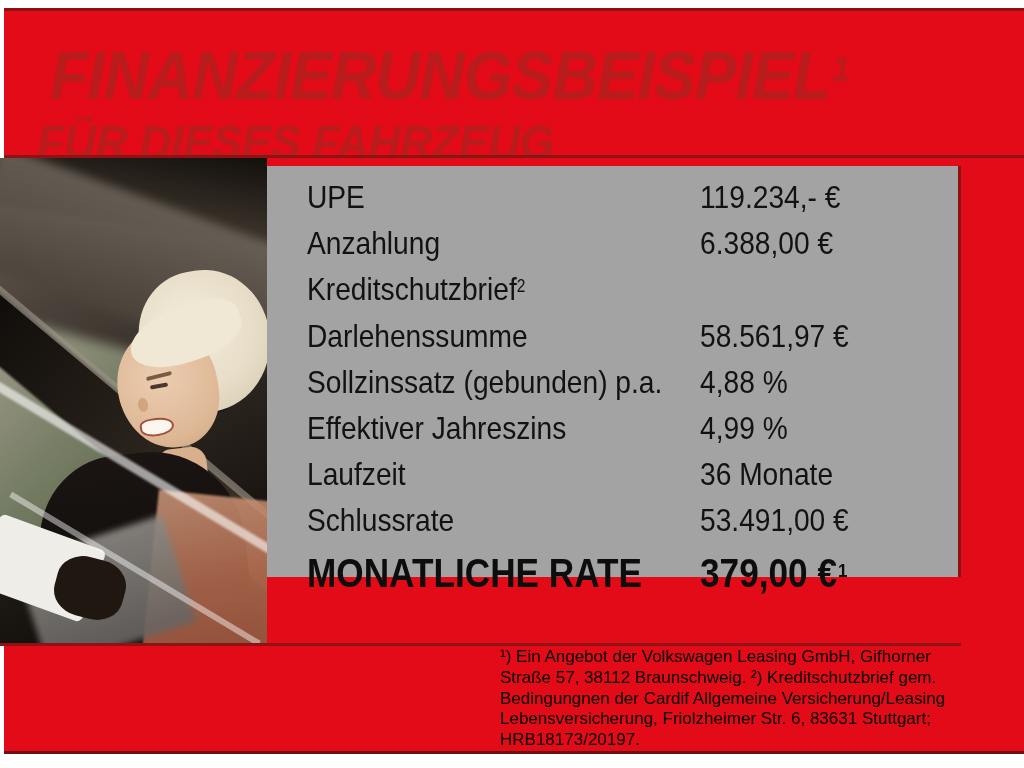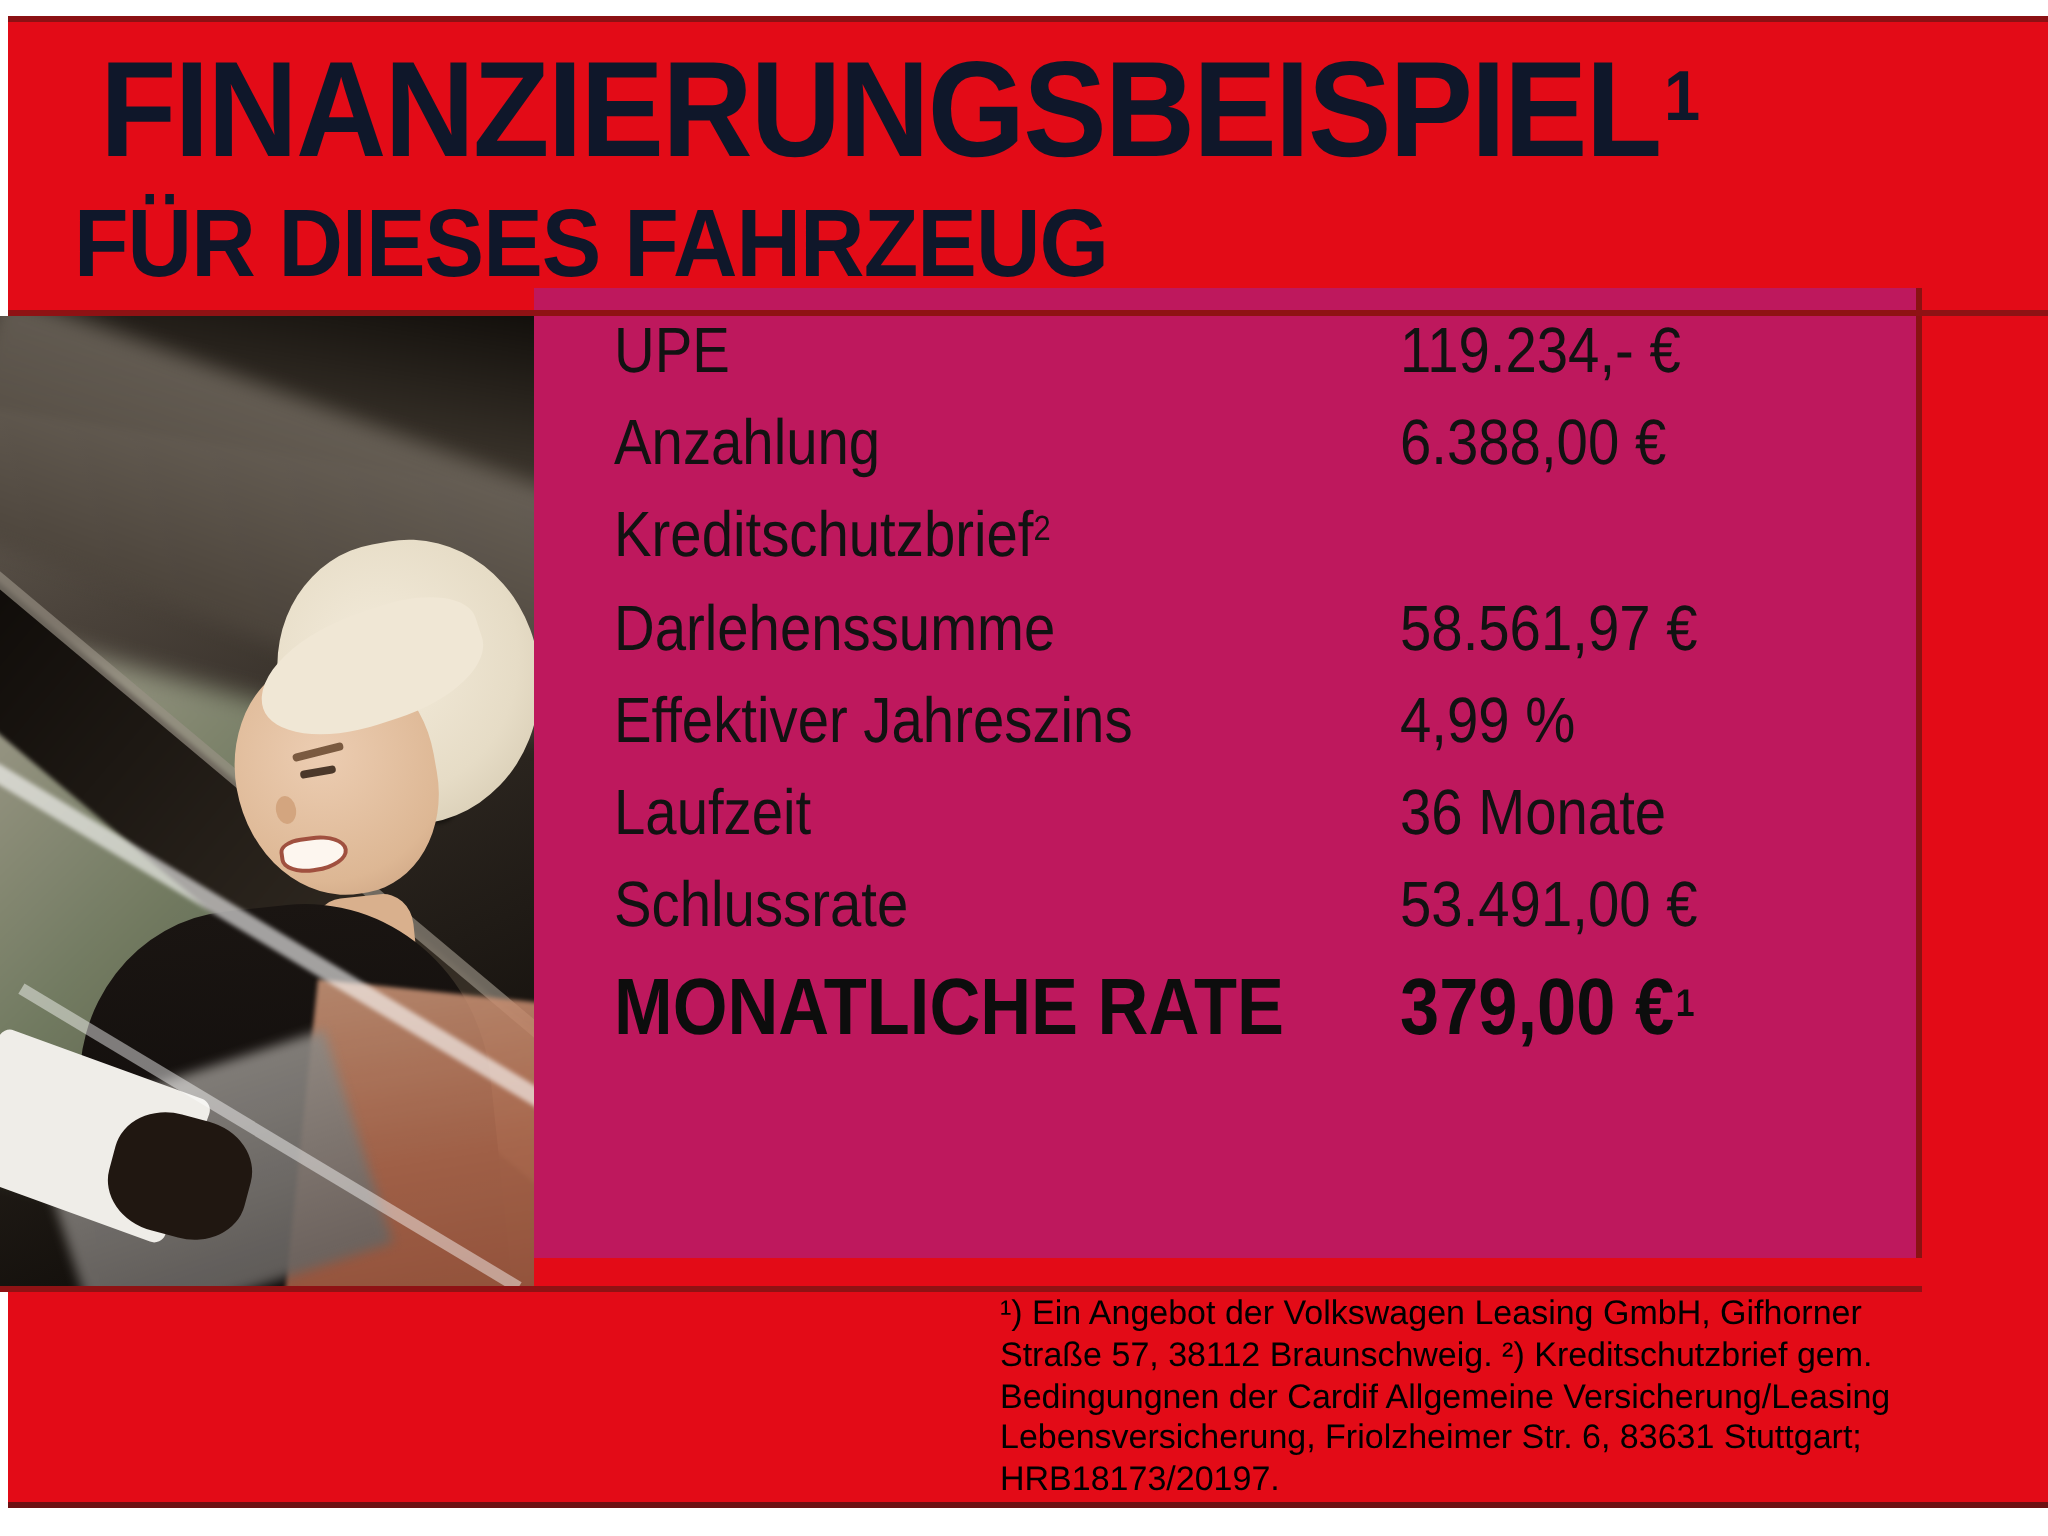--- a/index.html
+++ b/index.html
@@ -4,33 +4,33 @@
 <style>
   * { margin:0; padding:0; box-sizing:border-box; }
   html,body { width:1024px; height:768px; background:#ffffff; font-family:"Liberation Sans", sans-serif; }
   .canvas { position:relative; width:1024px; height:768px; background:#ffffff; overflow:hidden; }
 
   
   .red-bg { position:absolute; left:4px; top:8px; width:1020px; height:746px;
             background:#e30b17; border-top:3px solid #8c1114; border-bottom:3px solid #6d1013; }
 
   
-  .header { position:absolute; left:50px; top:20px; color:#0f172a; z-index:3; }
+  .header { position:absolute; left:50px; top:40px; color:#b91c1c; z-index:3;font-style:italic; }
   .title-line { font-size:68px; font-weight:bold; line-height:1.05; white-space:nowrap;
                 transform:scaleX(0.92); transform-origin:left top; letter-spacing:-1px; }
   .title-line .t-sup { font-size:52%; position:relative; top:-0.52em; margin-left:2px; }
   .subtitle { font-size:48px; font-weight:bold; line-height:1; white-space:nowrap; margin-top:8px; margin-left:-13px;
               transform:scaleX(0.93); transform-origin:left top; letter-spacing:-0.5px; }
 
   
   .junction-top { position:absolute; left:4px; top:155px; width:1020px; height:3px; background:#8f1214; z-index:4; }
   .junction-bottom { position:absolute; left:0px; top:643px; width:961px; height:3px; background:#8f1214; z-index:4; }
 
   
-  .panel { position:absolute; left:267px; top:144px; width:694px; height:485px; background:#be185d;
+  .panel { position:absolute; left:267px; top:166px; width:694px; height:411px; background:#a3a3a3;
            border-right:3px solid #8a1212; z-index:3; }
   .table { position:relative; padding-top:8px; }
   .row { position:relative; height:46.2px; }
   .row .lbl { position:absolute; left:40px; top:0; line-height:46.2px; font-size:32px; color:#121212;
               white-space:nowrap; transform:scaleX(0.88); transform-origin:left center; }
   .row .val { position:absolute; left:433px; top:0; line-height:46.2px; font-size:32px; color:#121212;
               white-space:nowrap; transform:scaleX(0.88); transform-origin:left center; }
   .row .l-sup { font-size:55%; position:relative; top:-0.45em; }
   .row.total { height:54px; margin-top:2px; }
   .row.total .lbl, .row.total .val { font-weight:bold; font-size:40px; line-height:54px; color:#0d0d0d; }
@@ -142,20 +142,24 @@
       </div>
       <div class="row">
         <span class="lbl"><span>Kreditschutzbrief</span><span class="l-sup">2</span></span>
         <span class="val"></span>
       </div>
       <div class="row">
         <span class="lbl">Darlehenssumme</span>
         <span class="val">58.561,97 €</span>
       </div>
       <div class="row">
+        <span class="lbl">Sollzinssatz (gebunden) p.a.</span>
+        <span class="val">4,88 %</span>
+      </div>
+      <div class="row">
         <span class="lbl">Effektiver Jahreszins</span>
         <span class="val">4,99 %</span>
       </div>
       <div class="row">
         <span class="lbl">Laufzeit</span>
         <span class="val">36 Monate</span>
       </div>
       <div class="row">
         <span class="lbl">Schlussrate</span>
         <span class="val">53.491,00 €</span>

